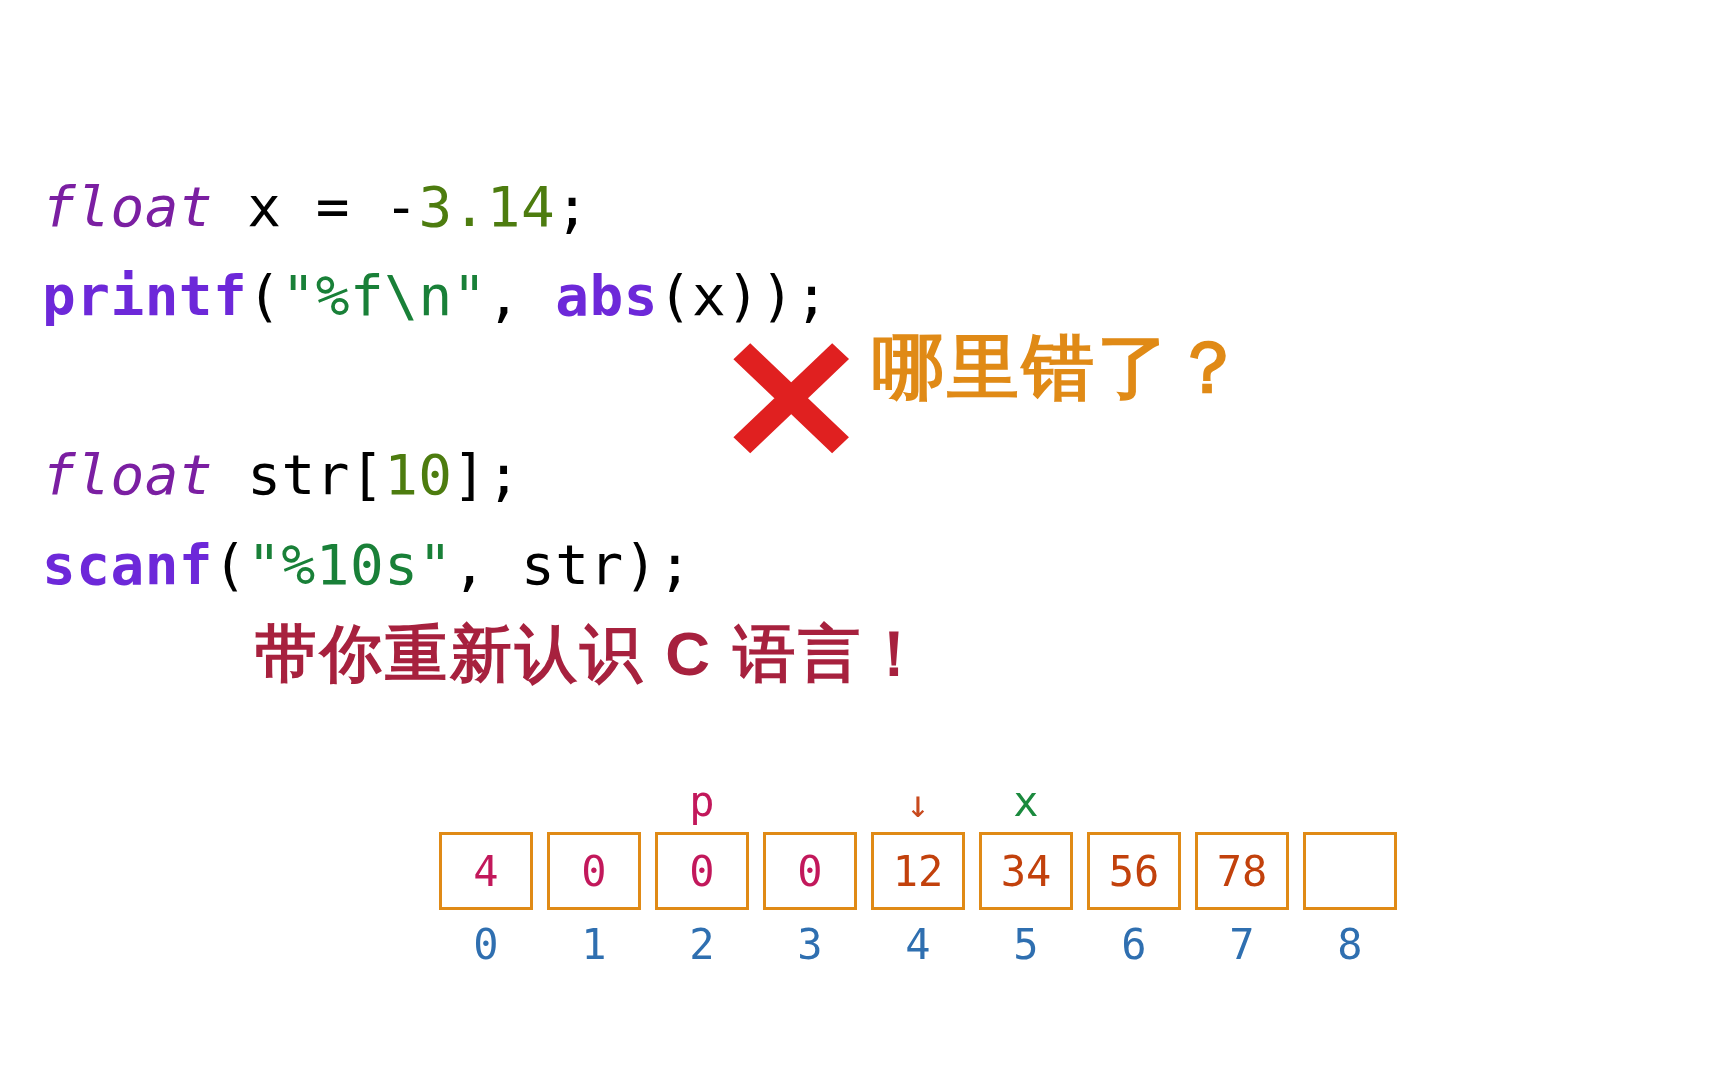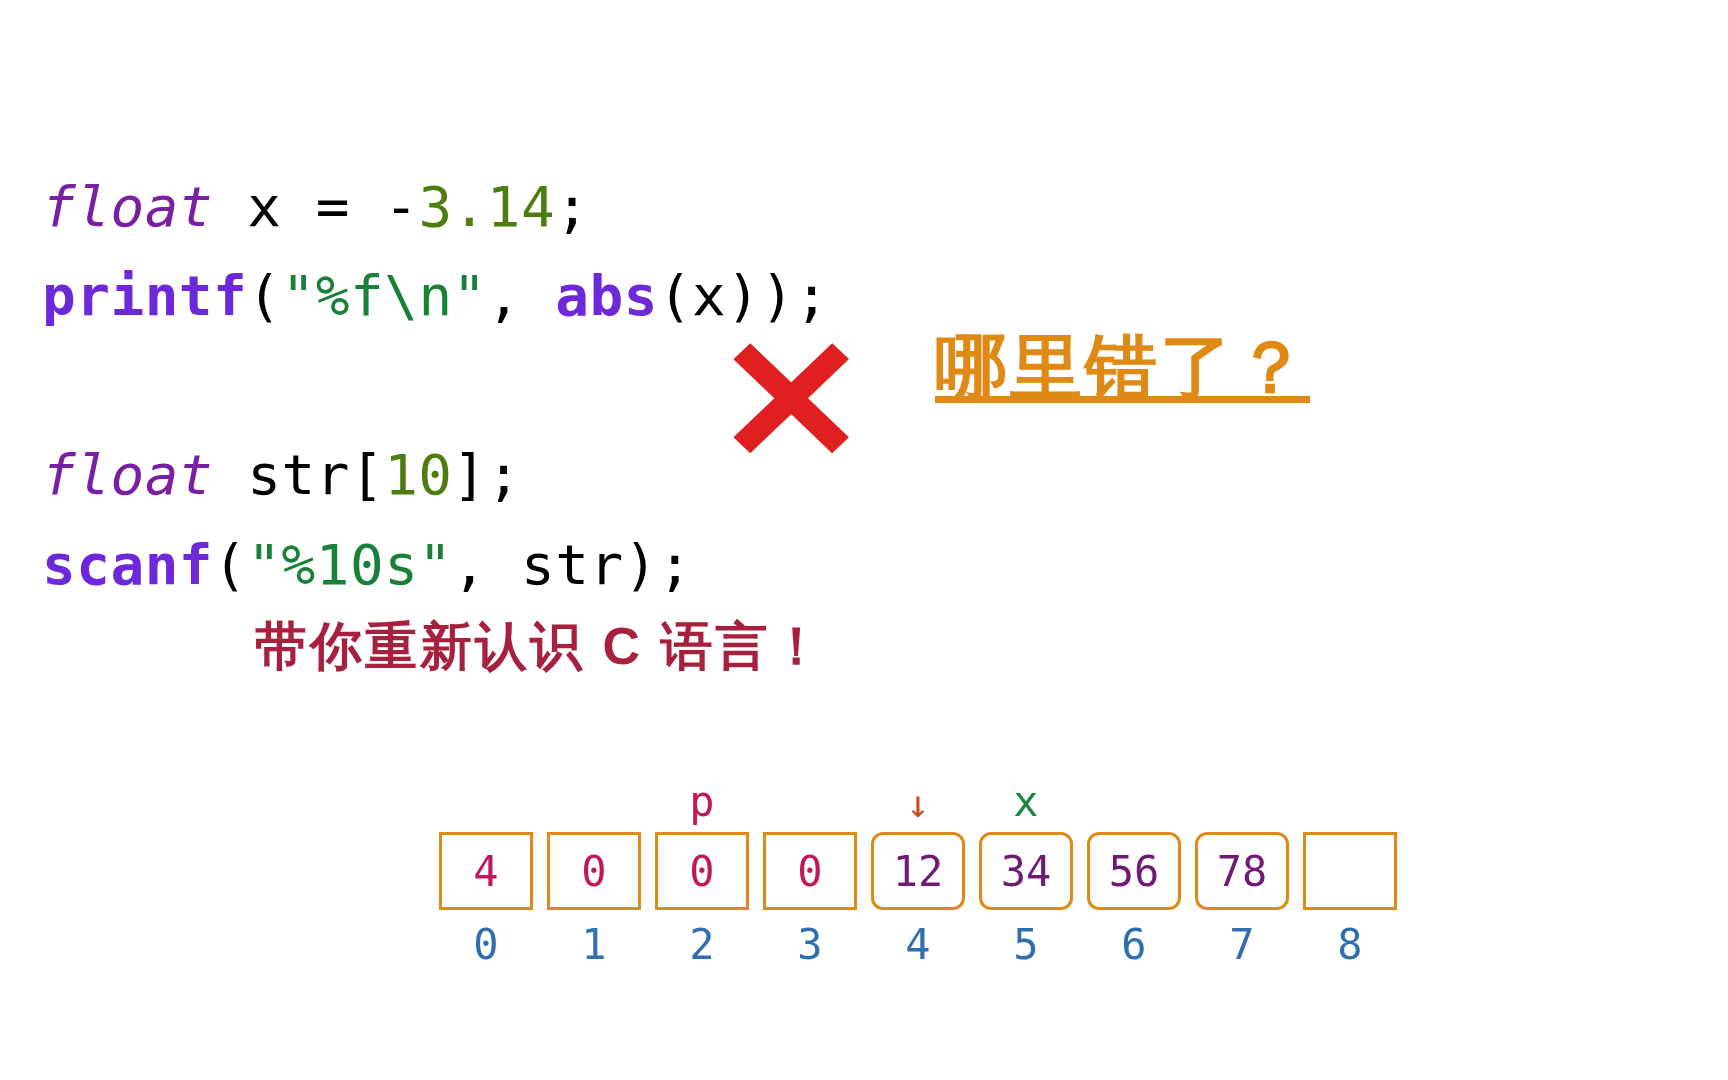--- a/index.html
+++ b/index.html
@@ -37,34 +37,33 @@
     left: 718px;
     top: 300px;
     font-size: 175px;
     font-weight: 800;
     color: #e02020;
     font-family: -apple-system, "Segoe UI", Roboto, sans-serif;
     transform: scaleX(1.05);
   }
   .question {
     position: absolute;
-    left: 935px;
+    left: 872px;
     top: 320px;
     font-size: 72px;
     font-weight: 700;
     color: #e08a16;
     font-family: "PingFang SC", "Microsoft YaHei", sans-serif;
     letter-spacing: 3px;
-    text-decoration: underline;
   }
   .subtitle {
     position: absolute;
     left: 255px;
     top: 612px;
-    font-size: 52px;
+    font-size: 62px;
     font-weight: 600;
     color: #a7213e;
     font-family: "PingFang SC", "Microsoft YaHei", sans-serif;
     letter-spacing: 3px;
   }
 
   
   .mem {
     position: absolute;
     left: 438px;
@@ -94,21 +93,21 @@
     width: 88px;
     height: 72px;
     border: 3px solid #e08a16;
     display: flex;
     align-items: center;
     justify-content: center;
     font-size: 42px;
     font-family: "DejaVu Sans Mono", monospace;
   }
   .val-p { color: #c2185b; }
-  .val-x { color: #701a75; border-radius: 12px; }
+  .val-x { color: #c2410c; }
   .cell-idx {
     margin-top: 10px;
     font-size: 42px;
     color: #2f6fb0;
     font-family: "DejaVu Sans Mono", monospace;
   }
 </style>
 </head>
 <body>
 

